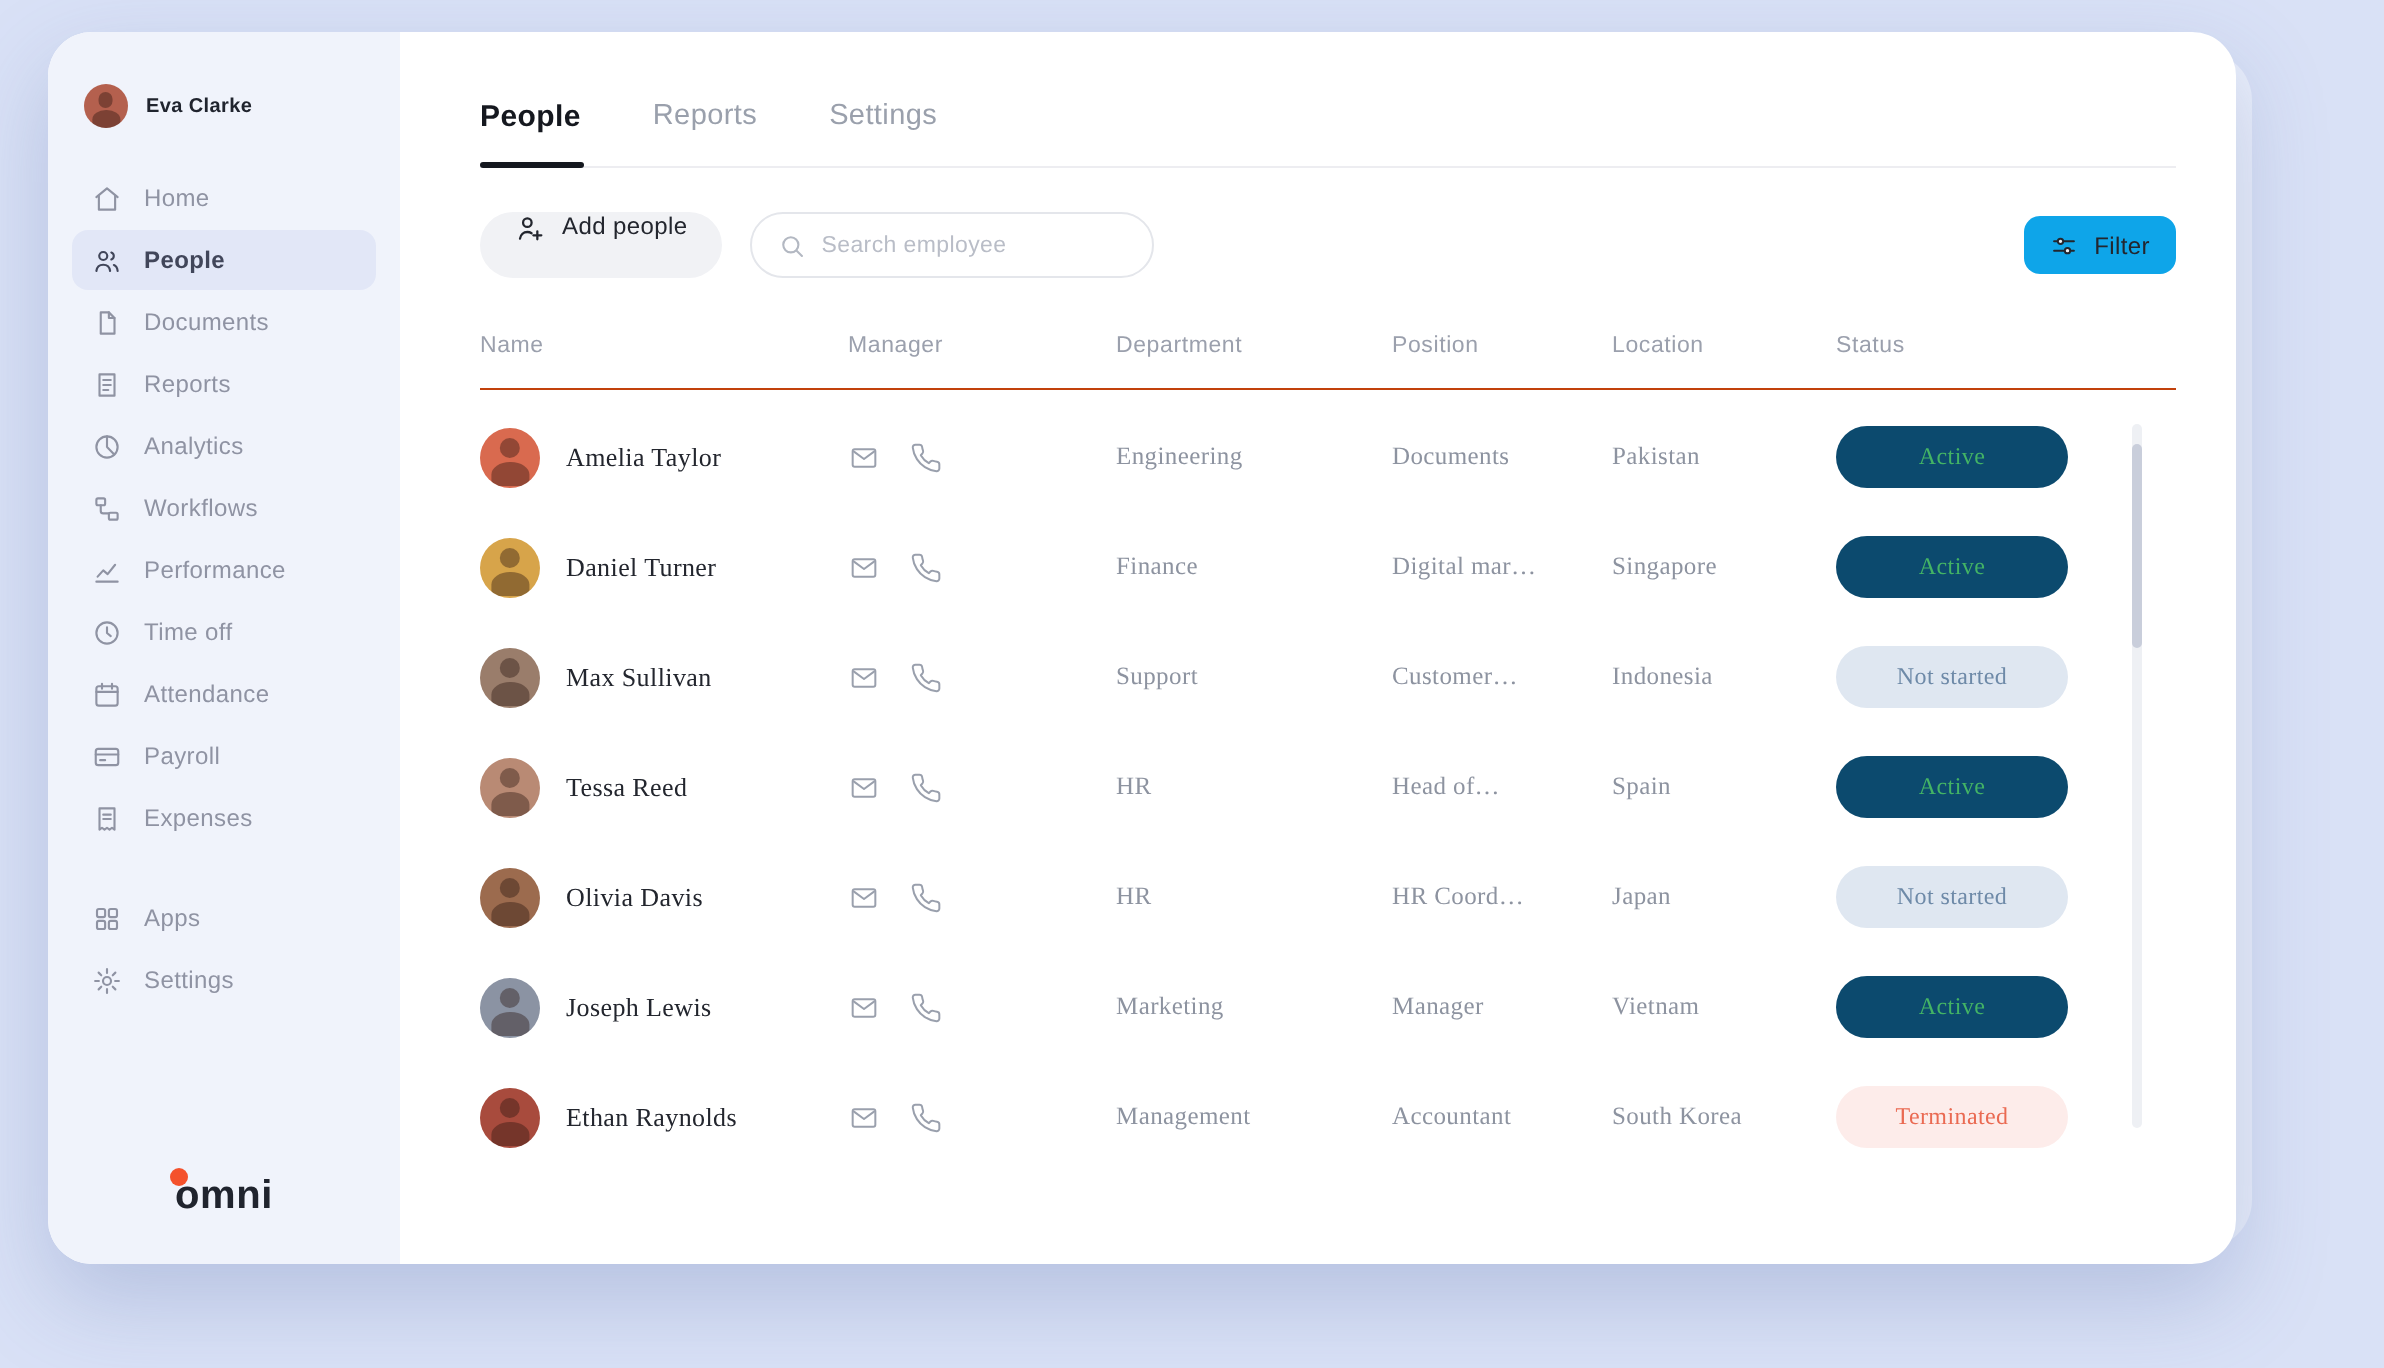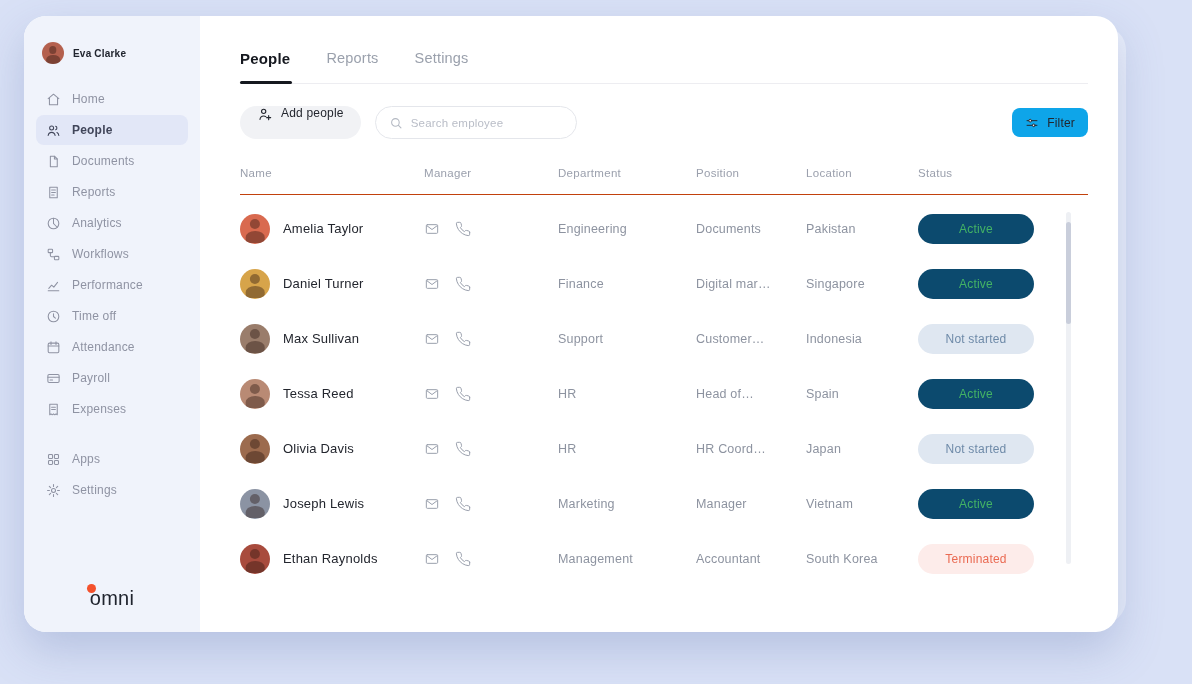--- a/index.html
+++ b/index.html
@@ -44,21 +44,21 @@
   .nav-item{
     display:flex; align-items:center; gap:11px; height:30px; padding:0 10px;
     border-radius:8px; color:#8f93a3; font-size:12px; letter-spacing:.2px; cursor:pointer;
   }
   .nav-item.active{ background:#e2e7f7; color:#41465a; font-weight:700; }
   .nav-icon{ width:15px; height:15px; display:inline-flex; }
   .nav-icon svg{ width:15px; height:15px; }
   .nav-secondary{ margin-top:20px; }
   .logo-wrap{ margin-top:auto; text-align:center; padding-bottom:4px; }
   .logo{
-    font-size:20px; font-weight:400; color:#20242e; position:relative;
+    font-size:20px; font-weight:700; color:#20242e; position:relative;
     display:inline-block; letter-spacing:.3px;
   }
   .logo::before{
     content:''; position:absolute; left:-3px; top:-3px; width:9px; height:9px;
     border-radius:50%; background:var(--logo-dot, #f4512c);
   }
   
   .main{ flex:1; padding:34px 30px 0 40px; position:relative; }
   .tabs{ display:flex; gap:36px; border-bottom:1px solid #ededf1; padding-bottom:16px; }
   .tab{ font-size:14.5px; color:#9aa0ac; position:relative; cursor:pointer; letter-spacing:.2px; }
@@ -98,21 +98,21 @@
     margin-top:28px; display:grid;
     grid-template-columns:184px 134px 138px 110px 112px 150px;
     font-size:11.5px; color:#9ba0ad; letter-spacing:.3px;
     padding-bottom:15px; border-bottom:1px solid #c2410c;
   }
   .tbody{ padding-top:6px; }
   .tr{
     display:grid; grid-template-columns:184px 134px 138px 110px 112px 150px;
     align-items:center; height:55px; cursor:pointer;
   }
-  .td{ font-size:12.5px; color:#8d93a0; letter-spacing:.2px; }
+  .td{ font-size:12.5px; color:#8d93a0; letter-spacing:.2px;font-family:Liberation Serif, serif; }
   .cell-name{ display:flex; align-items:center; gap:13px; }
   .cell-name .name{ font-size:13px; color:#23262e; letter-spacing:.2px; }
   .cell-contact{ display:flex; gap:15px; color:#9aa0ad; }
   .cicon{ display:inline-flex; cursor:pointer; }
   .cicon svg{ width:16px; height:16px; }
   .pill{
     display:inline-block; min-width:116px; text-align:center; padding:8px 10px;
     border-radius:16px; font-size:12px; letter-spacing:.2px;
   }
   .scroll-track{

